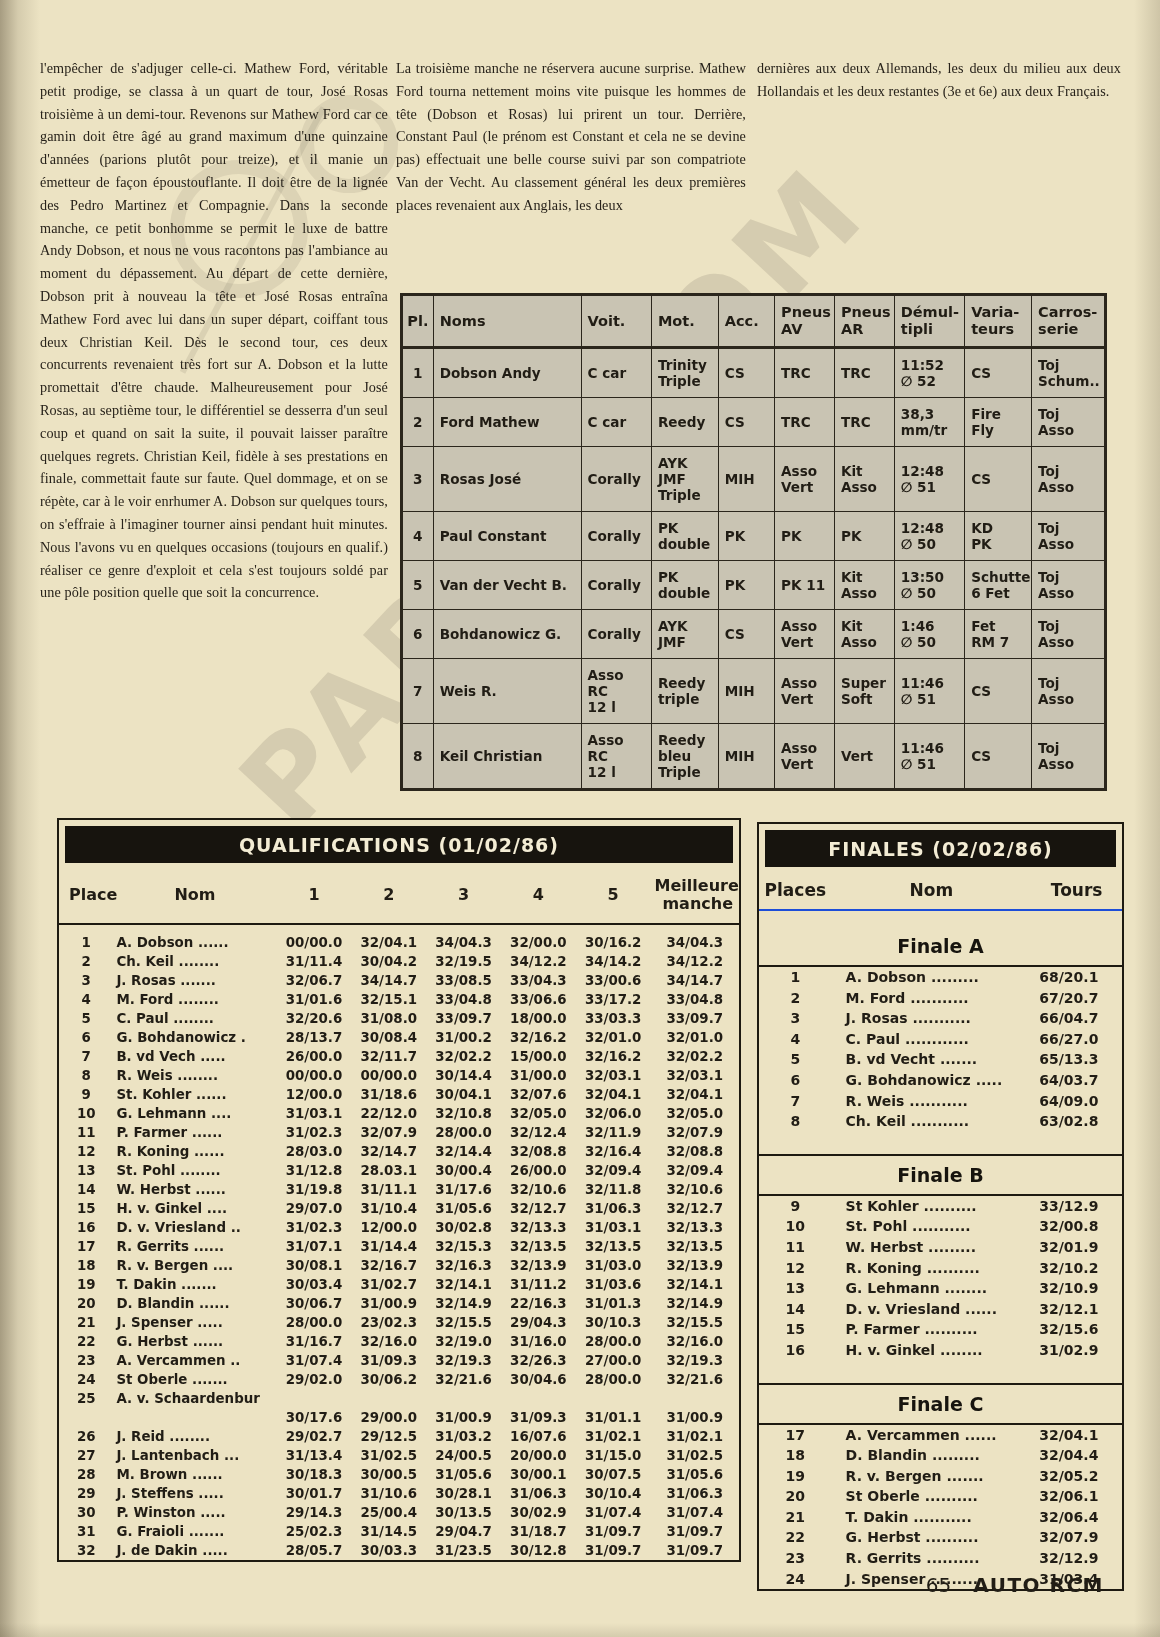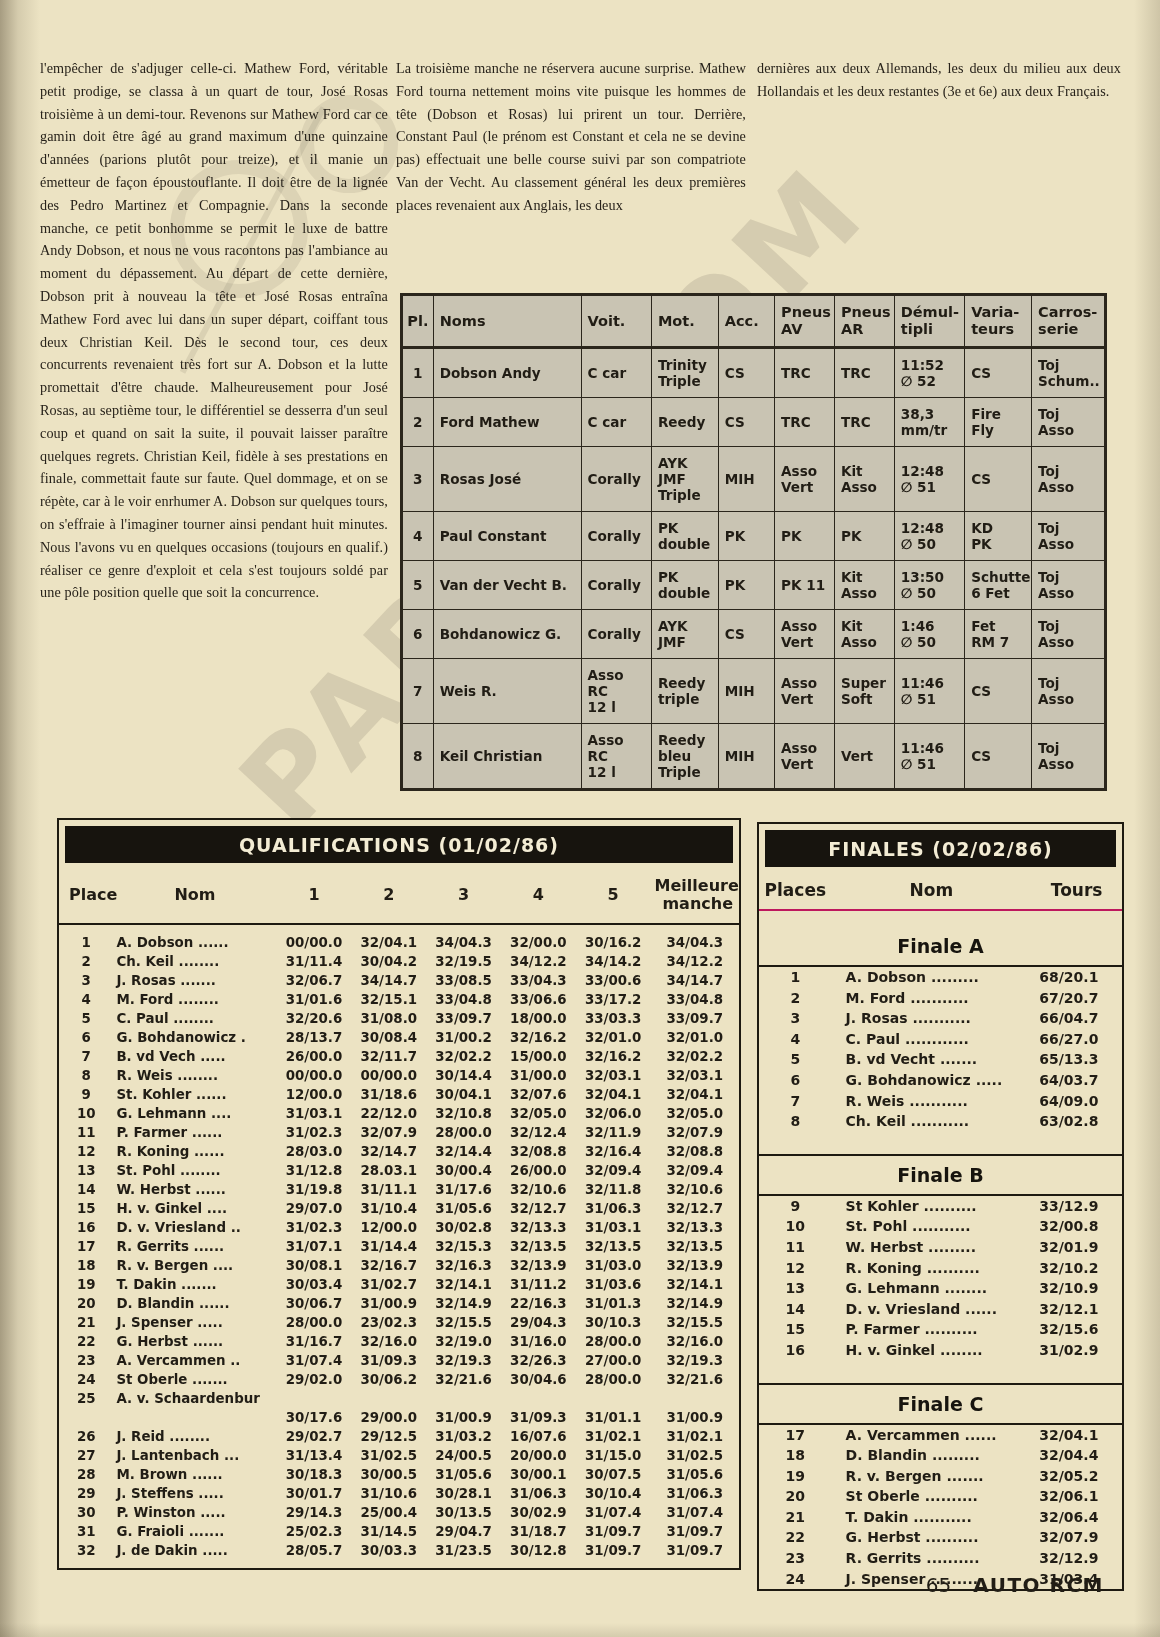--- a/index.html
+++ b/index.html
@@ -64,24 +64,24 @@
   
   .qual th{border-bottom:2.5px solid #1e1a11;}
   .qual th:nth-child(1){text-align:left;padding-left:10px;}
   .qual th:nth-child(2){text-align:center;}
   .qual th:nth-child(n+3){text-align:center;}
   .qual th:last-child{text-align:right;padding-right:6px;}
   .qual td:nth-child(1){text-align:center;}
   .qual td:nth-child(2){text-align:left;margin-top:24px;}
   .qual td:nth-child(n+3){text-align:center;}
   .qual tr:first-child td{padding-top:8px;}
-  .qual tr:last-child td{padding-bottom:8px;}
+  .qual tr:last-child td{padding-bottom:0;}
 
   
-  .fin th{border-bottom:2px solid #be185d;font-size:17px;}
+  .fin th{border-bottom:2px solid #1d4ed8;font-size:17px;}
   .fin th:nth-child(1){text-align:center;}
   .fin th:nth-child(2){text-align:center;}
   .fin th:nth-child(3){text-align:center;}
   .fin td{font-size:14px;line-height:20.6px;}
   .fin td:nth-child(1){text-align:center;}
   .fin td:nth-child(2){text-align:left;padding-left:14px;}
   .fin td:nth-child(3){text-align:left;padding-left:8px;}
   .finale-section{margin-top:16px;}
   .finale-section + .finale-section{margin-top:22px;}
   .finale-header{border-bottom:2px solid #1e1a11;text-align:center;

